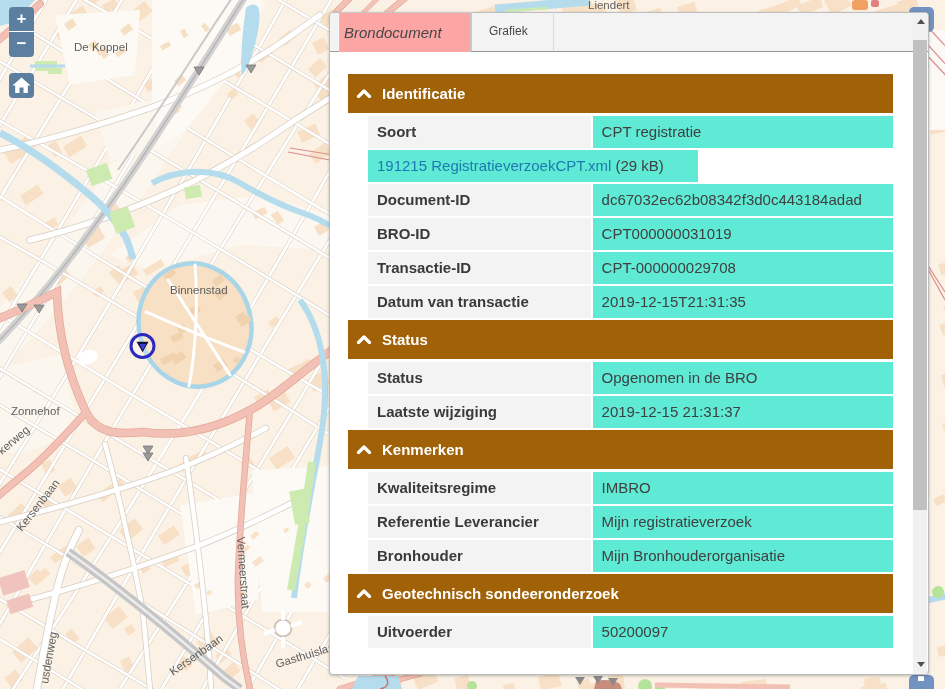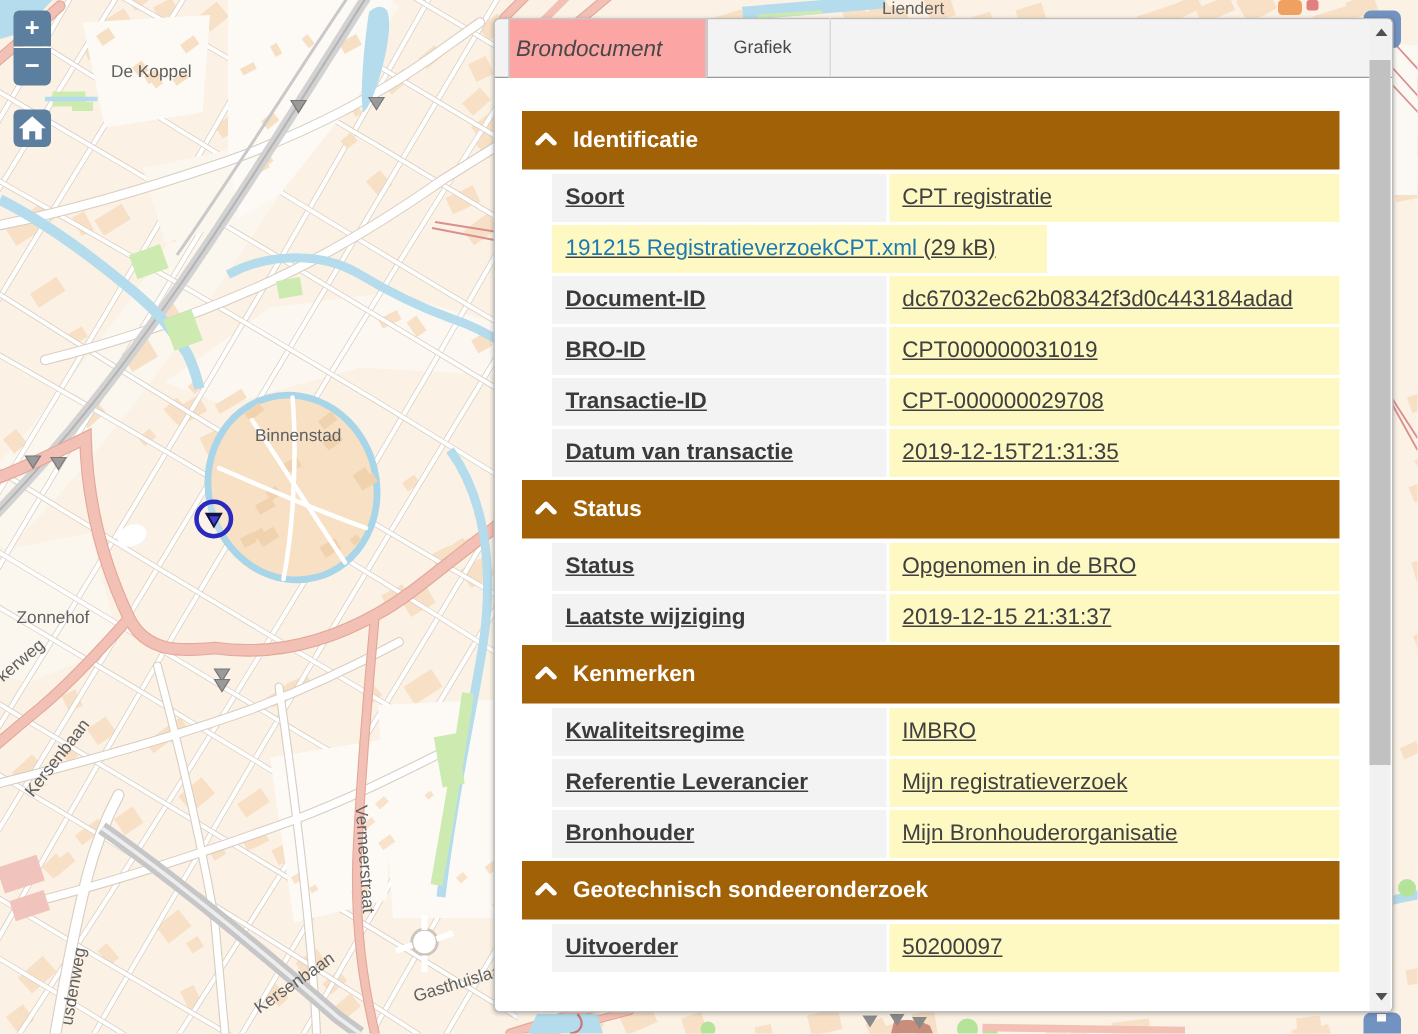--- a/index.html
+++ b/index.html
@@ -20,24 +20,24 @@
   #tab-active{position:absolute;left:9px;top:-1px;width:132px;height:40px;box-sizing:border-box;
           background:#fca5a5;border:1px solid #c8c8c8;border-bottom:none;z-index:2;
           font-size:15px;color:#474747;line-height:39px;padding-left:4px;font-style:italic;}
   #tab-grafiek{position:absolute;left:141px;top:-1px;width:83px;height:39px;box-sizing:border-box;
           border-left:1px solid #c8c8c8;border-right:1px solid #dadada;
           font-size:12px;color:#474747;line-height:39px;padding-left:17px;}
   #content{position:absolute;left:18px;top:61px;width:545px;}
   .hdr{height:39px;background:#a16207;margin-bottom:3px;color:#fff;font-weight:bold;
        font-size:15px;line-height:39px;}
   .hdr svg{margin:0 10px 0 8px;vertical-align:1px;}
-  .row{display:flex;margin-left:20px;margin-bottom:2px;font-size:15px;color:#404040;text-decoration:underline;}
+  .row{display:flex;margin-left:20px;margin-bottom:2px;font-size:15px;color:#404040;}
   .lbl{width:246px;box-sizing:border-box;background:#f3f3f3;border-right:2px solid #fff;
        padding:4px 9px;font-weight:bold;line-height:24px;color:#3a3a3a;}
-  .val{width:330px;box-sizing:border-box;background:#fef9c3;padding:4px 9px;line-height:24px;}
+  .val{width:330px;box-sizing:border-box;background:#5eead4;padding:4px 9px;line-height:24px;}
   .val a{color:#1d7ab0;text-decoration:none;}
   
   #sbar{position:absolute;top:0;bottom:0;left:583px;width:14px;background:#f1f1f1;}
   .sarrow{position:absolute;left:0;width:0;height:0;}
   #sthumb{position:absolute;left:0;top:27px;width:14px;height:470px;background:#c1c1c1;}
 </style>
 </head>
 <body>
 <svg id="map" width="945" height="689" viewBox="0 0 945 689">
 <rect x="0" y="0" width="945" height="689" fill="#fbf1e4"></rect>

